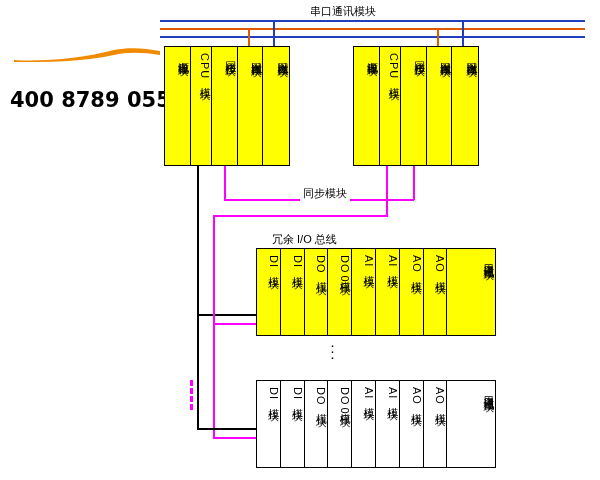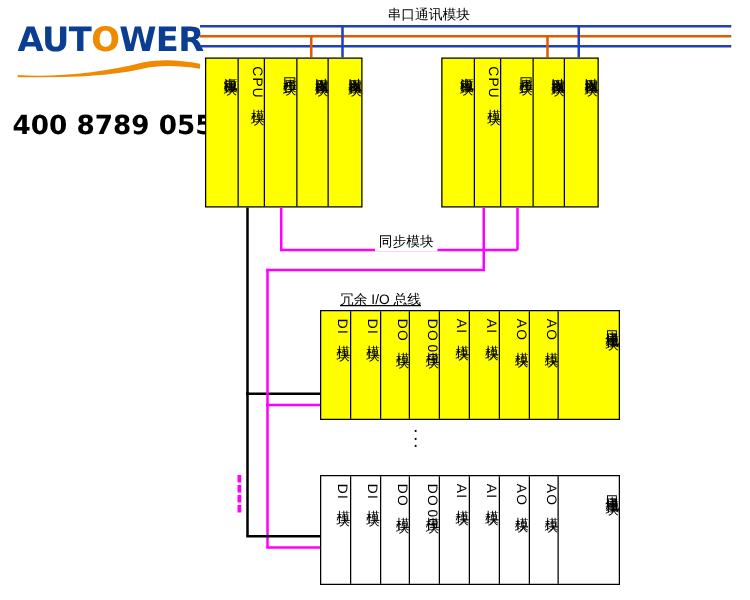--- a/index.html
+++ b/index.html
@@ -146,21 +146,20 @@
     letter-spacing: 0;
   }
   .dots span { display: block; }
 </style>
 </head>
 <body>
 
 <div id="stage">
 
   <div class="logo-wrap">
-    <div class="logo-text"><span>AUT</span><span class="orange">O</span><span>WER</span></div>
     <svg class="logo-swoosh" viewBox="0 0 148 14">
       <path d="M0 12 C 30 14, 70 10, 100 2 C 115 -1, 130 0, 146 3 L146 7 C128 4, 112 4, 100 7 C 70 14, 30 14, 0 14 Z" fill="#f08a00"></path>
     </svg>
   </div>
 
   <div class="phone">400 8789 055</div>
 
   <div class="lbl" style="left:310px; top:4px;">串口通讯模块</div>
 
   <div class="line h-line blue" style="left:160px; top:20px; width:425px;"></div>
@@ -207,21 +206,21 @@
     <div class="cell" style="width:26px;">
         <span class="vtext">以太网模块</span>
       </div>
   </div>
 
   <div class="line v-line mag" style="left:224px; top:166px; height:34px;"></div>
   <div class="line h-line mag" style="left:224px; top:199px; width:190px;"></div>
   <div class="line v-line mag" style="left:413px; top:166px; height:34px;"></div>
   <div class="lbl" style="left:300px; top:186px; background:#ffffff; padding:0 3px;">同步模块</div>
 
-  <div class="lbl" style="left:272px; top:232px;text-decoration:underline;">冗余 I/O 总线</div>
+  <div class="lbl" style="left:272px; top:232px;">冗余 I/O 总线</div>
 
   <div class="line v-line black" style="left:197px; top:166px; height:150px;"></div>
   <div class="line h-line black" style="left:197px; top:314px; width:60px;"></div>
 
   <div class="line v-line mag" style="left:386px; top:166px; height:50px;"></div>
   <div class="line h-line mag" style="left:213px; top:215px; width:175px;"></div>
   <div class="line v-line mag" style="left:213px; top:215px; height:110px;"></div>
   <div class="line h-line mag" style="left:213px; top:323px; width:44px;"></div>
 
   <div class="line v-line mag" style="left:213px; top:323px; height:115px;"></div>

